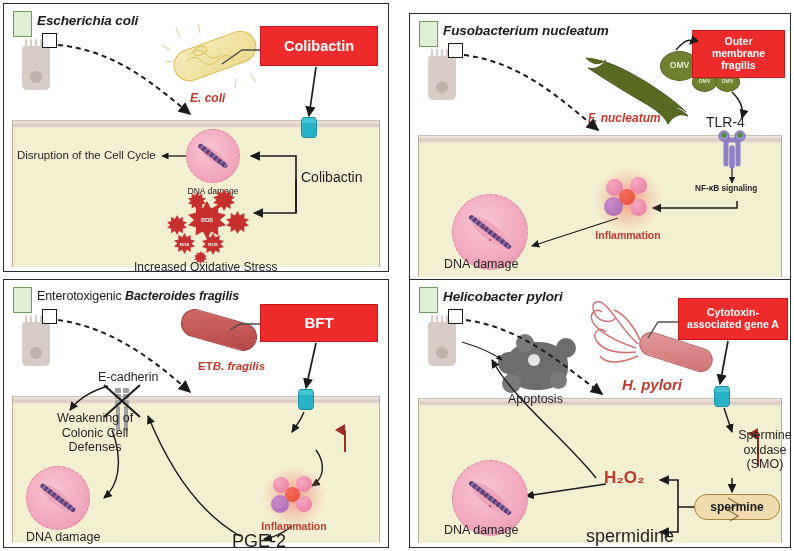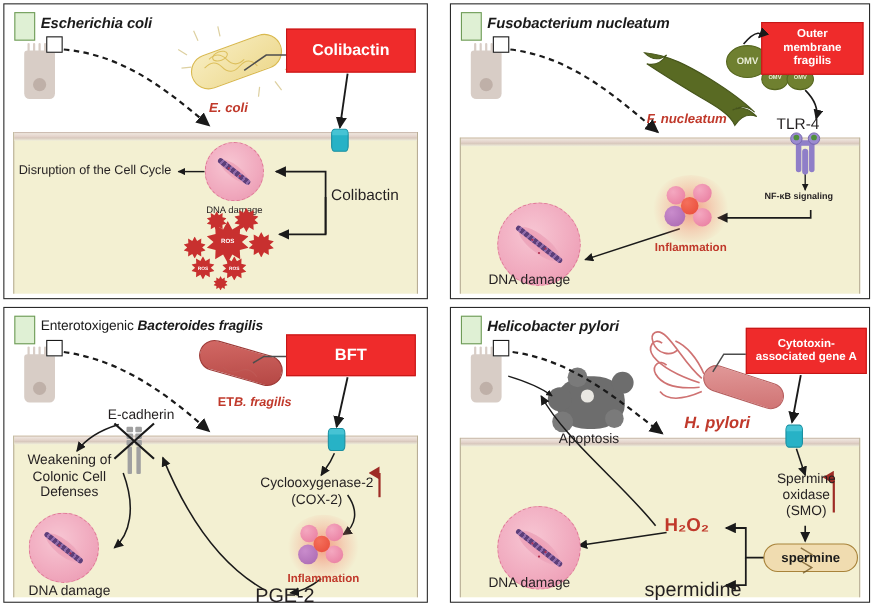--- a/index.html
+++ b/index.html
@@ -3,21 +3,21 @@
 <meta charset="utf-8">
 <style>
   html,body{margin:0;padding:0;background:#ffffff;}
   body{width:794px;height:551px;overflow:hidden;
        font-family:"Liberation Sans","DejaVu Sans",sans-serif;color:#231f20;}
   .figure{position:relative;width:794px;height:551px;}
 
   
   .panel{position:absolute;background:#ffffff;border:1.6px solid #2b2b2b;box-sizing:border-box;}
   .p-a{left:3px;  top:3px;   width:386px; height:269px;}
-  .p-b{left:409px;top:3px;   width:382px; height:269px;}
+  .p-b{left:409px;top:13px;   width:382px; height:269px;}
   .p-c{left:3px;  top:279px; width:386px; height:269px;}
   .p-d{left:409px;top:279px; width:382px; height:269px;}
 
   
   .badge{position:absolute;left:9px;top:7px;width:19px;height:26px;
          background:#dff0d4;border:1.3px solid #6f9c58;box-sizing:border-box;}
   .ptitle{position:absolute;left:33px;top:9px;font-size:13.5px;font-style:italic;
           font-weight:700;color:#1a1a1a;white-space:nowrap;letter-spacing:-0.1px;}
   .ptitle .up{font-style:normal;font-weight:400;}
   .ptitle .it{font-style:italic;font-weight:700;}
@@ -46,21 +46,21 @@
           justify-content:center;text-align:center;line-height:1.12;box-sizing:border-box;}
 
   
   .teal{position:absolute;width:16px;height:21px;background:#27b2c6;
         border:1px solid #1b8fa0;border-radius:3px/5px;box-sizing:border-box;}
   .teal:after{content:"";position:absolute;left:0;right:0;top:0;height:5px;
         background:#46c3d4;border-radius:3px 3px 0 0;}
 
   
   .lbl{position:absolute;font-size:11.5px;color:#231f20;white-space:nowrap;line-height:1.16;}
-  .lbl.ctr{text-align:center;white-space:normal;}
+  .lbl.ctr{text-align:center;white-space:normal;margin-left:32px;}
   .lbl.sm{font-size:8.6px;}
   .lbl.red{color:#c0392b;font-weight:700;font-style:italic;}
   .lbl.redb{color:#c0392b;font-weight:700;}
   .lbl.big{font-size:14px;}
 
   
   .dnacell{position:absolute;border-radius:50%;
            background:radial-gradient(circle at 42% 38%,#f7c6d3 0%,#f0a8bd 62%,#e894ae 100%);
            border:1.6px dashed #e07a97;box-sizing:border-box;}
   .dnacell .core{position:absolute;left:50%;top:50%;transform:translate(-50%,-50%) rotate(38deg);
@@ -184,20 +184,21 @@
   <div class="ros" style="left:184px;top:188px;width:18px;height:18px;"></div>
   <div class="ros" style="left:209px;top:185px;width:22px;height:22px;"></div>
   <div class="ros" style="left:222px;top:207px;width:23px;height:23px;"></div>
   <div class="ros" style="left:170px;top:229px;width:21px;height:21px;">
         <span style="font-size:4.4px">ROS</span>
       </div>
   <div class="ros" style="left:198px;top:229px;width:22px;height:22px;">
         <span style="font-size:4.4px">ROS</span>
       </div>
   <div class="ros" style="left:190px;top:247px;width:13px;height:13px;"></div>
+  <div class="lbl" style="left:130px;top:257px;font-size:12px;">Increased Oxidative Stress</div>
 </div>
 
 <div class="panel p-b">
 
   <div class="badge"></div>
   <div class="ptitle">
     <span class="up"></span><span class="it">Fusobacterium nucleatum</span>
   </div>
 
   <div class="epi" style="left:18px;top:42px;">
@@ -384,24 +385,20 @@
   </div>
 
   <div class="dnacell" style="left:22px;top:186px;width:64px;height:64px;">
     <div class="core"></div>
         <div class="chrom"></div>
     <div class="dot" style="left:26px;top:28px"></div>
         <div class="dot" style="left:36px;top:35px"></div>
   </div>
   <div class="lbl" style="left:22px;top:250px;font-size:12.5px;">DNA damage</div>
 
-  <div class="lbl ctr" style="left:228px;top:152px;width:112px;text-align:center;font-size:12.5px;">
-    <div>Cyclooxygenase-2</div>
-    <div>(COX-2)</div>
-  </div>
 
   <div class="infl" style="left:256px;top:188px;width:68px;height:58px;">
     <div class="glow"></div>
     <b style="left:13px;top:9px;width:16px;height:16px;background:radial-gradient(circle at 35% 32%,#f4a8c0,#e8799d);"></b>
     <b style="left:36px;top:8px;width:16px;height:16px;background:radial-gradient(circle at 35% 32%,#f4a8c0,#e8799d);"></b>
     <b style="left:11px;top:27px;width:18px;height:18px;background:radial-gradient(circle at 35% 32%,#c98ccc,#a866b0);"></b>
     <b style="left:36px;top:28px;width:16px;height:16px;background:radial-gradient(circle at 35% 32%,#f4a8c0,#e8799d);"></b>
     <b style="left:25px;top:19px;width:15px;height:15px;background:radial-gradient(circle at 35% 32%,#f4705c,#e84a38);"></b>
   </div>
   <div class="lbl redb" style="left:256px;top:240px;width:68px;text-align:center;font-size:10.5px;">Inflammation</div>

